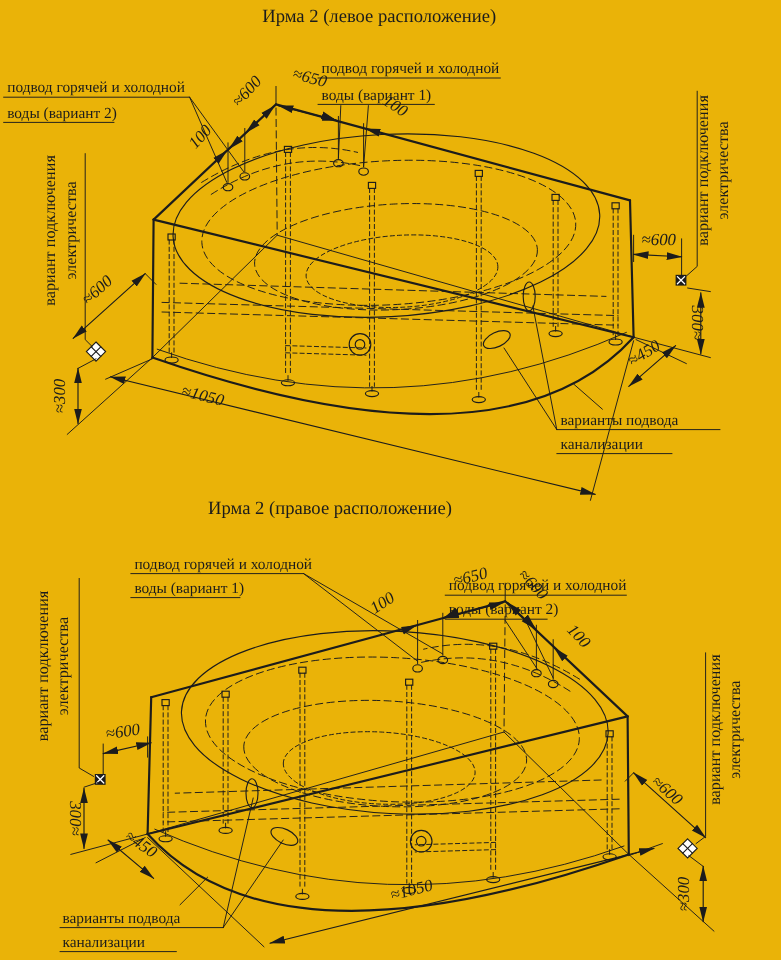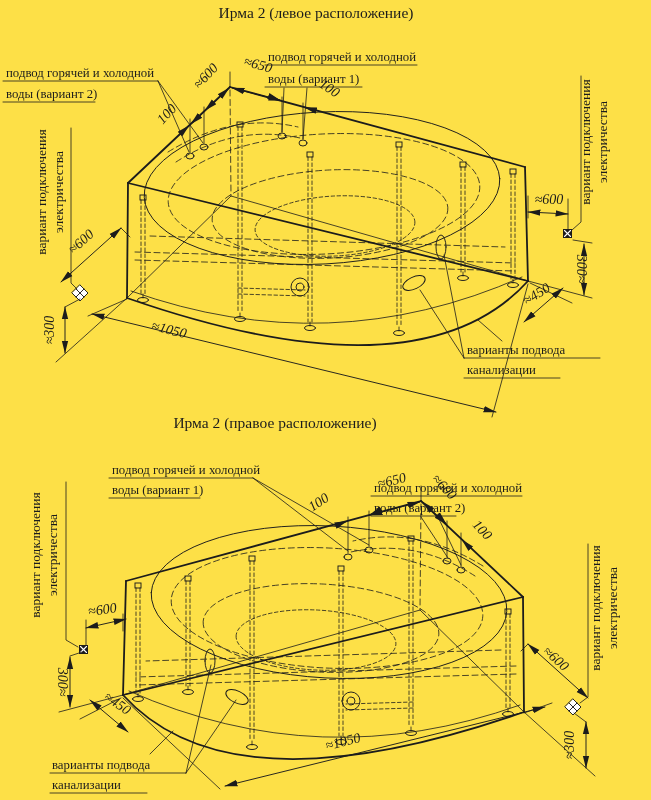--- a/index.html
+++ b/index.html
@@ -1,16 +1,16 @@
 <!DOCTYPE html>
 <html><head>
 <meta charset="utf-8">
 <style>
   html,body{margin:0;padding:0;background:#ffffff;}
-  #page{position:relative;width:651px;height:800px;background:#fde047;overflow:hidden;
+  #page{position:relative;width:651px;height:800px;background:#eab308;overflow:hidden;
         font-family:"Liberation Serif", serif;}
   svg{display:block}
   svg line, svg path, svg ellipse, svg circle, svg rect, svg polygon{
       stroke:#1c1c1c; fill:none; stroke-width:.95; stroke-linecap:round;}
   .thick{stroke-width:1.8;}
   .thin{stroke-width:.8;}
   .dash{stroke-dasharray:6 3.5; stroke-width:.8;}
   .dash2{stroke-dasharray:3.5 2.5; stroke-width:.8;}
   .fillink{fill:#1c1c1c; stroke:none;}
   .whiteline{stroke:#ffffff; stroke-width:1.1;}

